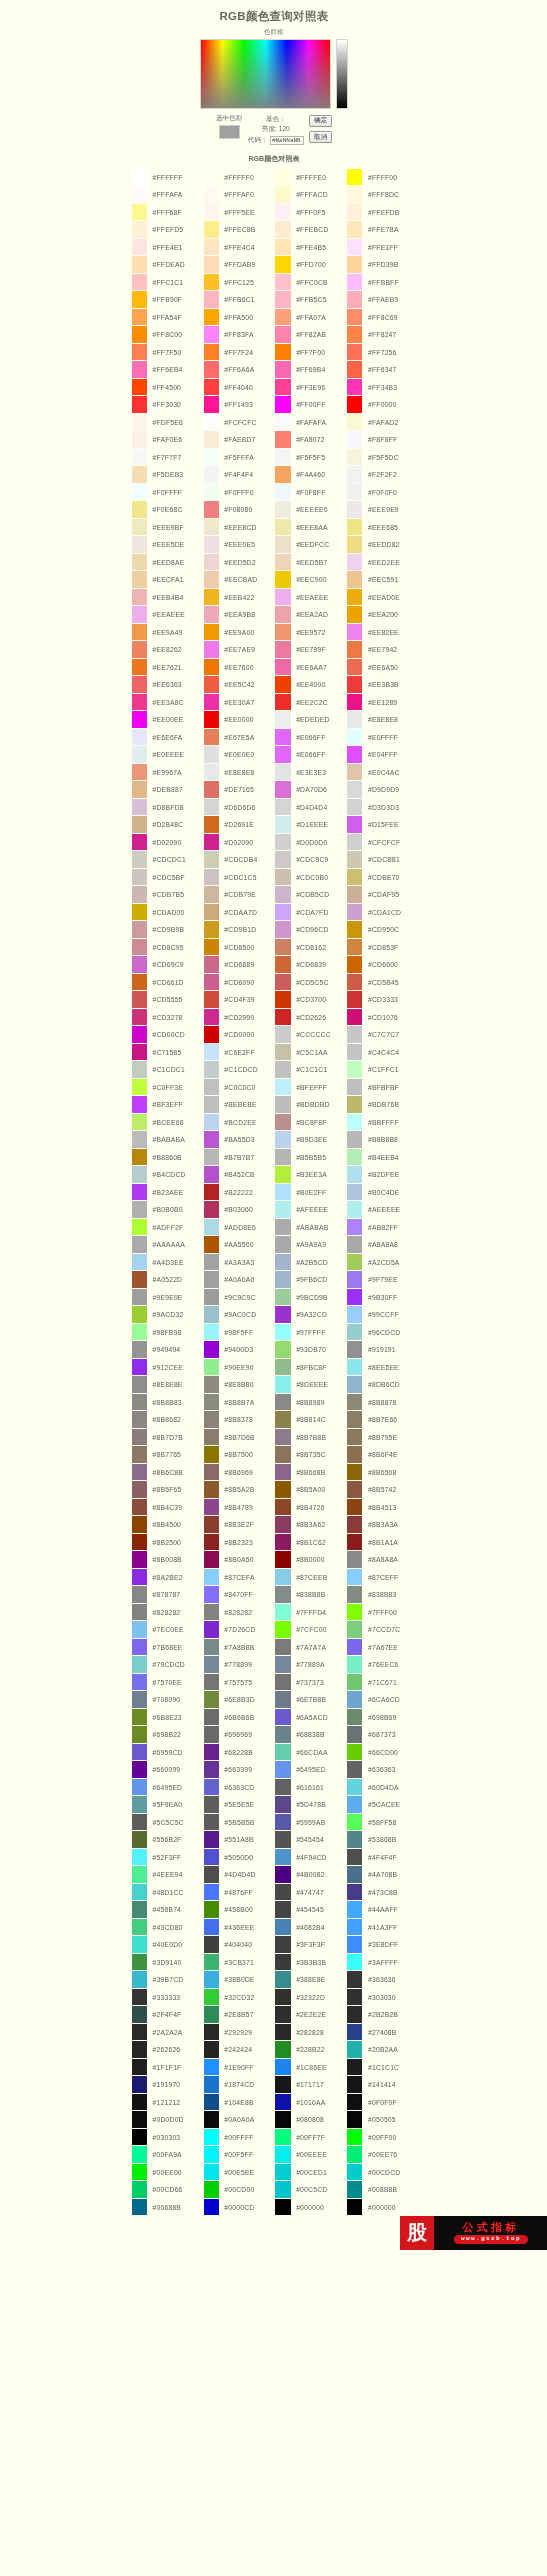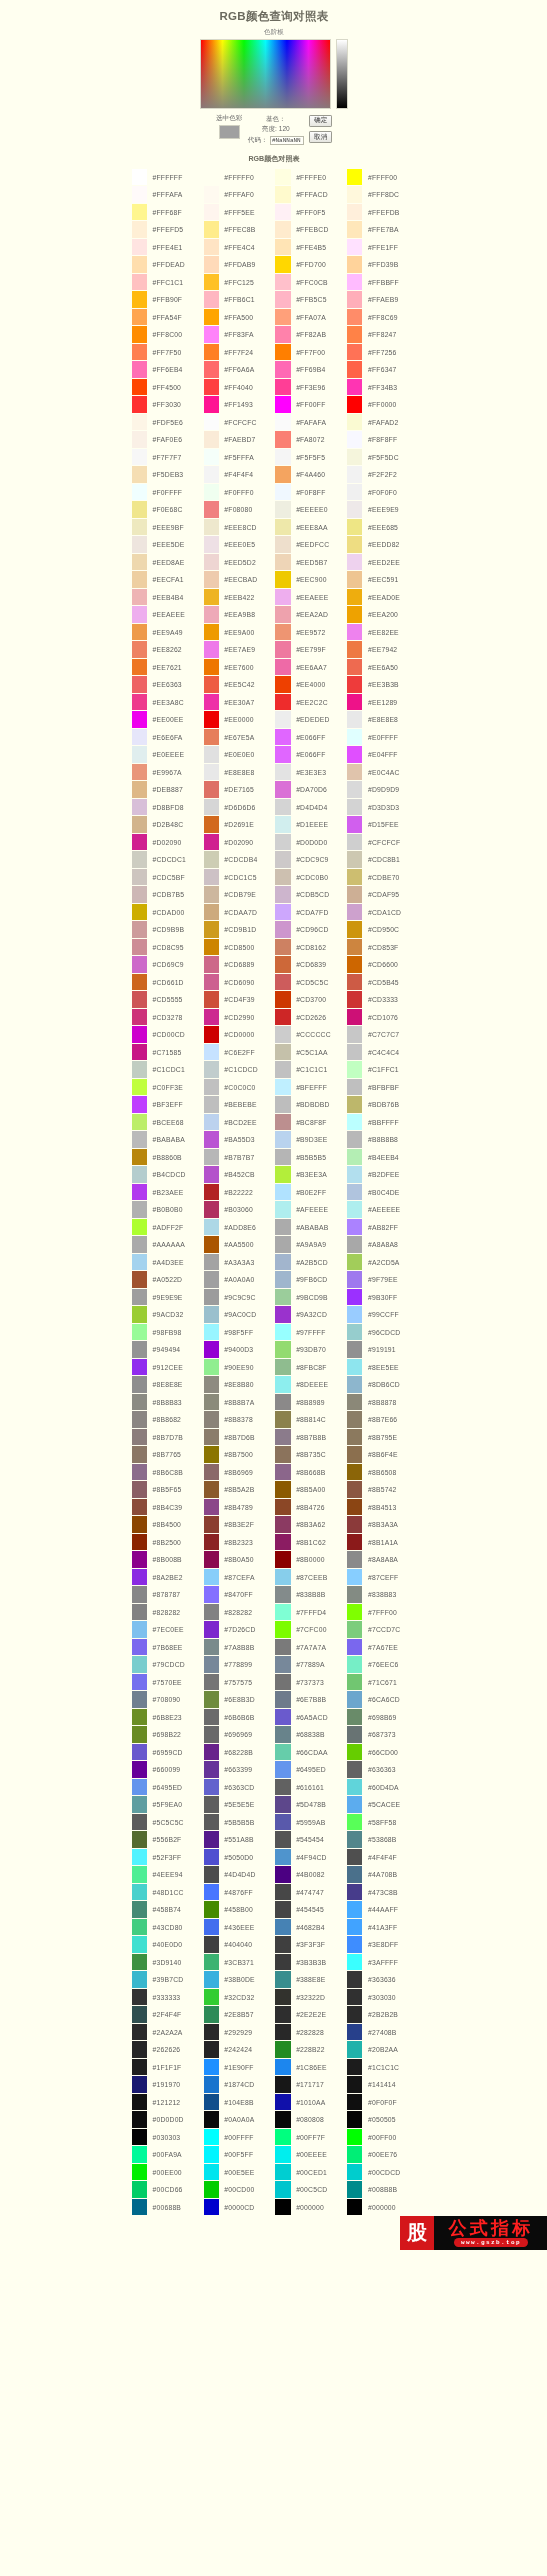--- a/index.html
+++ b/index.html
@@ -100,21 +100,21 @@
     display:flex; align-items:center; justify-content:center;
     color:#fff; font-size:19.7px; font-weight:bold;
     font-family:"Liberation Serif", serif;
   }
   .wm-right {
     flex:1; height:34px; background:#0a0a0a;
     display:flex; flex-direction:column; align-items:center; justify-content:center;
     gap:1.6px;
   }
   .wm-title {
-    color:#ff1f1f; font-size:18px; font-weight:bold; letter-spacing:3.3px;
+    color:#ff1f1f; font-size:11px; font-weight:bold; letter-spacing:3.3px;
     font-family:Liberation Sans, sans-serif; line-height:1;
   }
   .wm-url {
     background:#d4161a; color:#fff; font-size:6px; font-weight:bold;
     letter-spacing:1.4px; padding:0.5px 6.6px; border-radius:4.9px;
     font-family:"Liberation Mono", monospace; line-height:1.3;
   }
   .bottom-area { position:relative; height:38px; }
 </style>
 </head>

